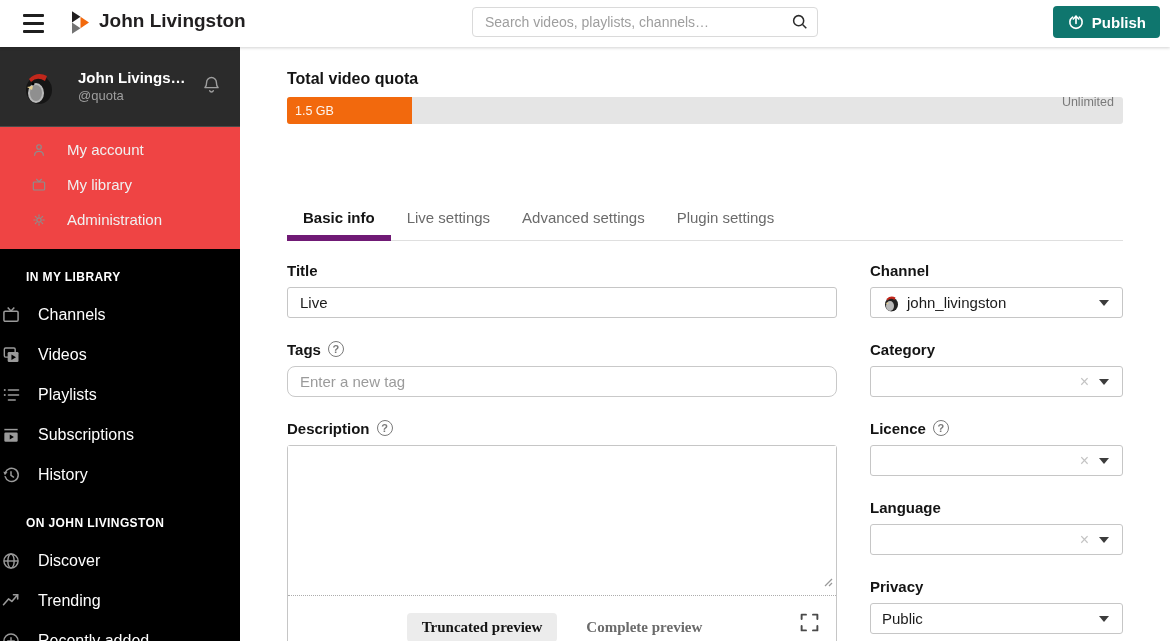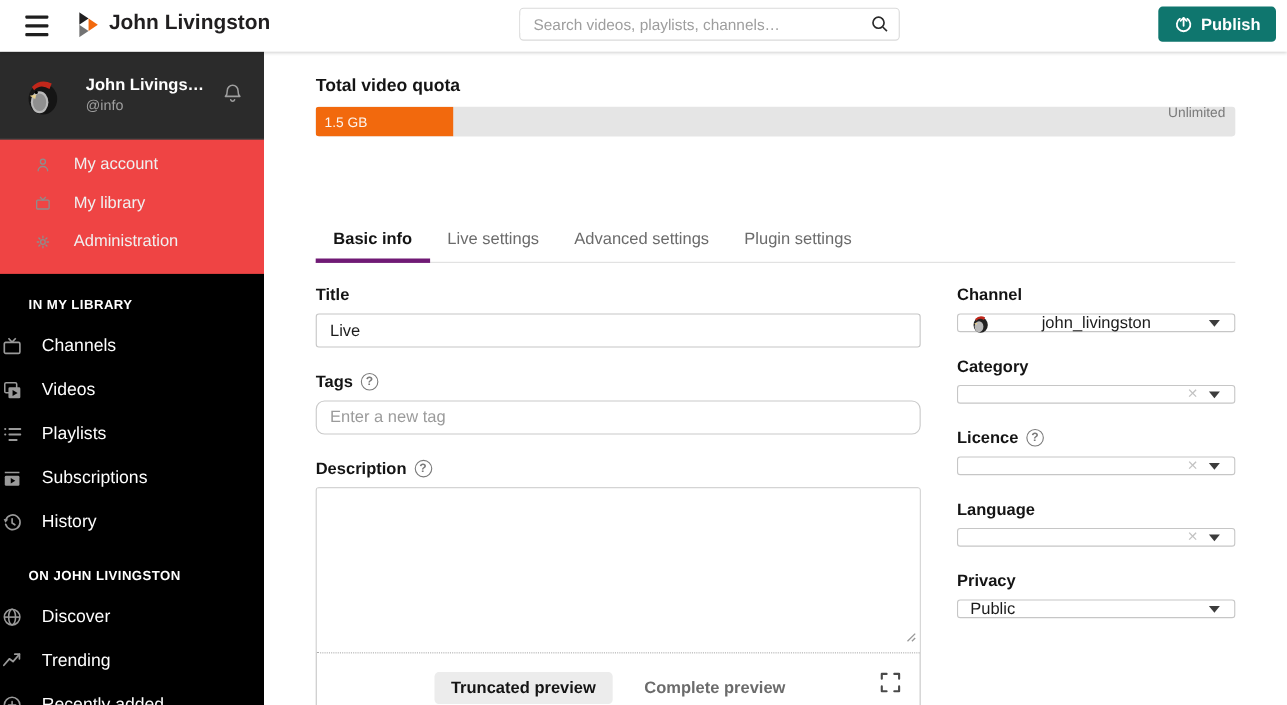--- a/index.html
+++ b/index.html
@@ -51,21 +51,21 @@
   .side-item .si { width:21px; display:flex; justify-content:center; }
   
   .main { position:absolute; left:240px; top:47px; right:0; bottom:0; background:#fff; padding:23px 47px 0; }
   .quota-title { font-size:16px; font-weight:700; margin:0; color:#141414; }
   .quota-bar { margin-top:9px; height:27px; background:#e5e5e5; border-radius:3px; position:relative; overflow:hidden; }
   .quota-used { position:absolute; left:0; top:0; bottom:0; background:#F2690D; color:#fdf5ef;
     font-size:12.5px; display:flex; align-items:center; padding-left:8px; }
   .quota-total { position:absolute; right:9px; top:0; bottom:18px; display:flex; align-items:center; color:#7a7a7a; font-size:12.5px; }
   .tabs { margin-top:82px; display:flex; border-bottom:1px solid #dfdfdf; }
   .tab { padding:3px 16px 9px; font-size:15px; color:#6b6b6b; cursor:pointer; }
-  .tab.active { color:#141414; font-weight:700; border-bottom:4px solid #701a75; margin-bottom:-1px; }
+  .tab.active { color:#141414; font-weight:700; border-bottom:6px solid #701a75; margin-bottom:-1px; }
   .form-row { display:flex; gap:33px; margin-top:20px; }
   .col-left { width:550px; }
   .col-right { width:253px; }
   .field { margin-top:22px; }
   .field:first-child { margin-top:0; }
   .flabel { font-size:15px; font-weight:700; color:#141414; margin-bottom:8px; display:flex; align-items:center; height:18px; }
   .help-ic { width:16px; height:16px; border:1px solid #7a7a7a; border-radius:50%; color:#7a7a7a;
     font-size:11px; font-weight:700; display:inline-flex; align-items:center; justify-content:center;
     margin-left:7px; cursor:pointer; }
   .tinput { width:100%; height:31px; border:1px solid #c6c6c6; border-radius:3px; padding:0 12px;
@@ -73,26 +73,26 @@
   .tinput::placeholder { color:#9b9b9b; }
   .tags-input { border-radius:8px; border-color:#c9c9c9; }
   .desc-box { border:1px solid #c6c6c6; border-radius:3px; height:210px; display:flex; flex-direction:column; }
   .desc-area { position:relative; height:149px; flex:0 0 auto; }
   .desc-area textarea { width:100%; height:100%; border:none; resize:none; outline:none;
     padding:8px 10px; font-family:"Liberation Sans",sans-serif; font-size:15px; }
   .resize-handle { position:absolute; right:3px; bottom:4px; cursor:nwse-resize; }
   .preview-bar { border-top:1px dotted #adadad; flex:1; position:relative;
     display:flex; align-items:flex-start; justify-content:center; gap:14px; padding-top:17px; }
   .pv-btn { border:none; background:none; font-size:15px; font-weight:700; color:#141414;
-    padding:6px 15px; border-radius:4px; cursor:pointer; font-family:Liberation Sans, sans-serif; }
+    padding:6px 15px; border-radius:4px; cursor:pointer; font-family:Liberation Serif, serif; }
   .pv-btn.on { background:#ececec; }
   .pv-btn.off { color:#6b6b6b; background:none; font-weight:600; }
   .maximize-btn { position:absolute; right:16px; top:16px; background:none; border:none; padding:0; cursor:pointer; }
-  .selectrow { position:relative; width:100%; height:17px; border:1px solid #c6c6c6; border-radius:3px;
-    background:#fff; display:flex; align-items:center; padding:0 40px 0 11px; cursor:pointer; font-size:15px; color:#1b1b1b;gap:40px; }
+  .selectrow { position:relative; width:100%; height:31px; border:1px solid #c6c6c6; border-radius:3px;
+    background:#fff; display:flex; align-items:center; padding:0 40px 0 11px; cursor:pointer; font-size:15px; color:#1b1b1b; }
   .caret { position:absolute; right:13px; top:50%; margin-top:-3px; width:0; height:0;
     border-left:5px solid transparent; border-right:5px solid transparent; border-top:6px solid #3c3c3c; }
   .clear-x { position:absolute; right:33px; top:50%; transform:translateY(-50%); color:#c3c3c3;
     font-size:16px; line-height:1; cursor:pointer; }
   .chan-avatar { width:18px; height:18px; border-radius:50%; overflow:hidden; margin-right:7px; flex:0 0 auto; }
   .chan-name { white-space:nowrap; }
 </style>
 </head>
 <body>
 
@@ -138,21 +138,21 @@
         <ellipse cx="19" cy="21" rx="13" ry="14" fill="#151515"></ellipse>
         <ellipse cx="16" cy="24" rx="8" ry="10" fill="#b9b9b9"></ellipse>
         <ellipse cx="16" cy="24" rx="6" ry="8" fill="#8f8f8f"></ellipse>
         <path d="M9 10 Q17 2 27 7 L25 12 Q17 7 11 13 Z" fill="#c1271b"></path>
         <circle cx="13" cy="15" r="1.4" fill="#000"></circle>
         <polygon points="7,18 13,17 12,21" fill="#e5ce8e"></polygon>
       </svg>
     </span>
     <div class="user-info">
       <div class="user-name">John Livings…</div>
-      <div class="user-handle">@info</div>
+      <div class="user-handle">@quota</div>
     </div>
     <button class="bell-btn">
       <svg width="21" height="22" viewBox="0 0 24 24" fill="none" stroke="#9f9f9f" stroke-width="1.6" stroke-linejoin="round">
         <path d="M12 3.5a5.6 5.6 0 0 0-5.6 5.6c0 4.2-1.9 5.9-1.9 5.9h15s-1.9-1.7-1.9-5.9A5.6 5.6 0 0 0 12 3.5z"></path>
         <path d="M10 18.5a2.1 2.1 0 0 0 4 0" stroke-linecap="round"></path>
       </svg>
     </button>
   </div>
 
   <nav class="menu-block">

